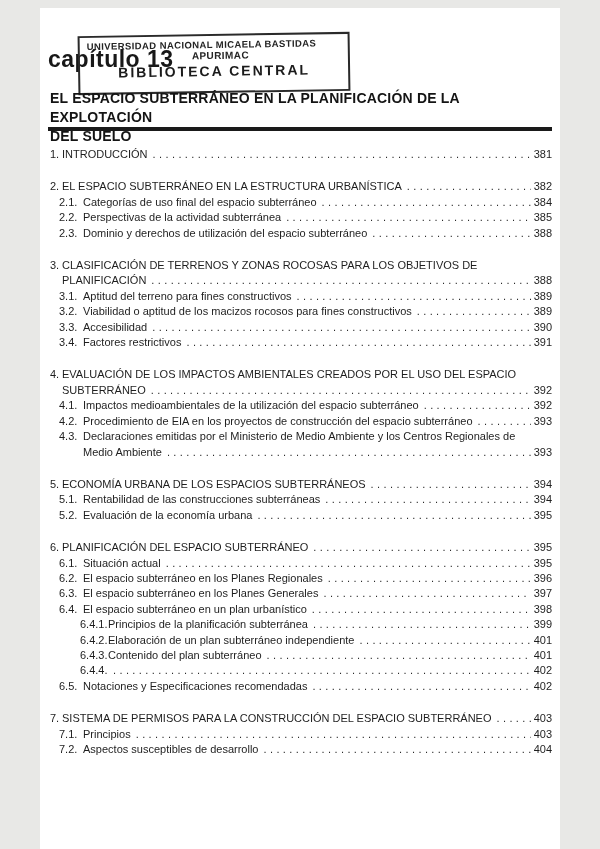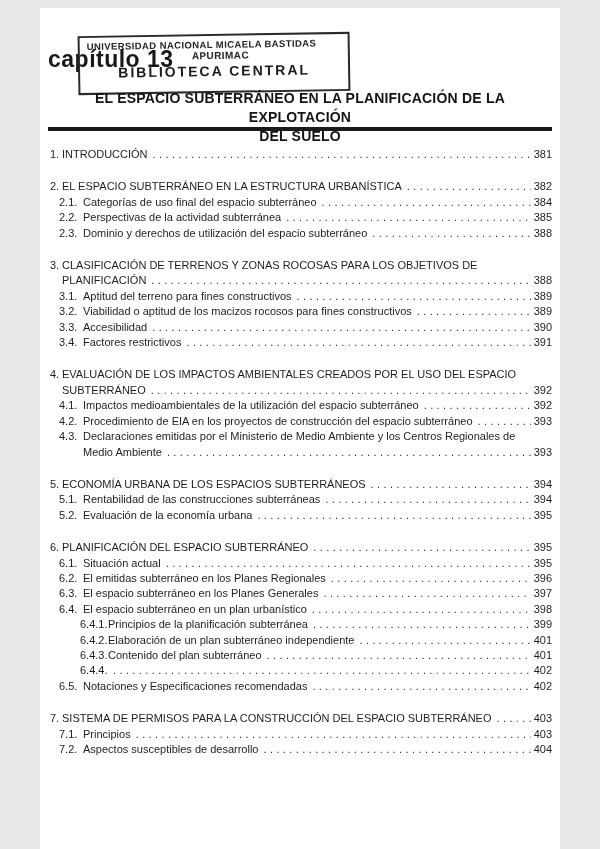--- a/index.html
+++ b/index.html
@@ -27,21 +27,21 @@
     position:absolute; left:112px; top:14px; white-space:nowrap;
     font-size:10px; font-weight:bold; letter-spacing:0.4px; color:#242424;
   }
   .stamp-l3 {
     position:absolute; left:0; right:0; top:27px; text-align:center;
     font-size:14px; font-weight:bold; letter-spacing:2px; color:#1b1b1b;
   }
   .title {
     position:absolute; left:10px; top:81px; right:10px;
     font-size:14px; font-weight:bold; line-height:19px;
-    letter-spacing:0.2px; color:#141414;text-align:center;
+    letter-spacing:0.2px; color:#141414;
   }
   .rule {
     position:absolute; left:8px; right:8px; top:119px; height:3.5px;
     background:#1a1a1a;
   }
   
   .toc {
     position:absolute; left:10px; right:8px; top:139px;
     font-size:11px; line-height:15.4px; color:#1e1e1e;
   }
@@ -300,21 +300,21 @@
           <span class="dots"></span>
           <span class="pg">395</span>
         </span>
       </span>
     </div>
       <div class="toc-entry lvl1">
       <span class="num">6.2.</span>
       <span class="ebody">
 
         <span class="line">
-          <span class="lbl">El emitidas subterráneo en los Planes Regionales</span>
+          <span class="lbl">El espacio subterráneo en los Planes Regionales</span>
           <span class="dots"></span>
           <span class="pg">396</span>
         </span>
       </span>
     </div>
       <div class="toc-entry lvl1">
       <span class="num">6.3.</span>
       <span class="ebody">
 
         <span class="line">

